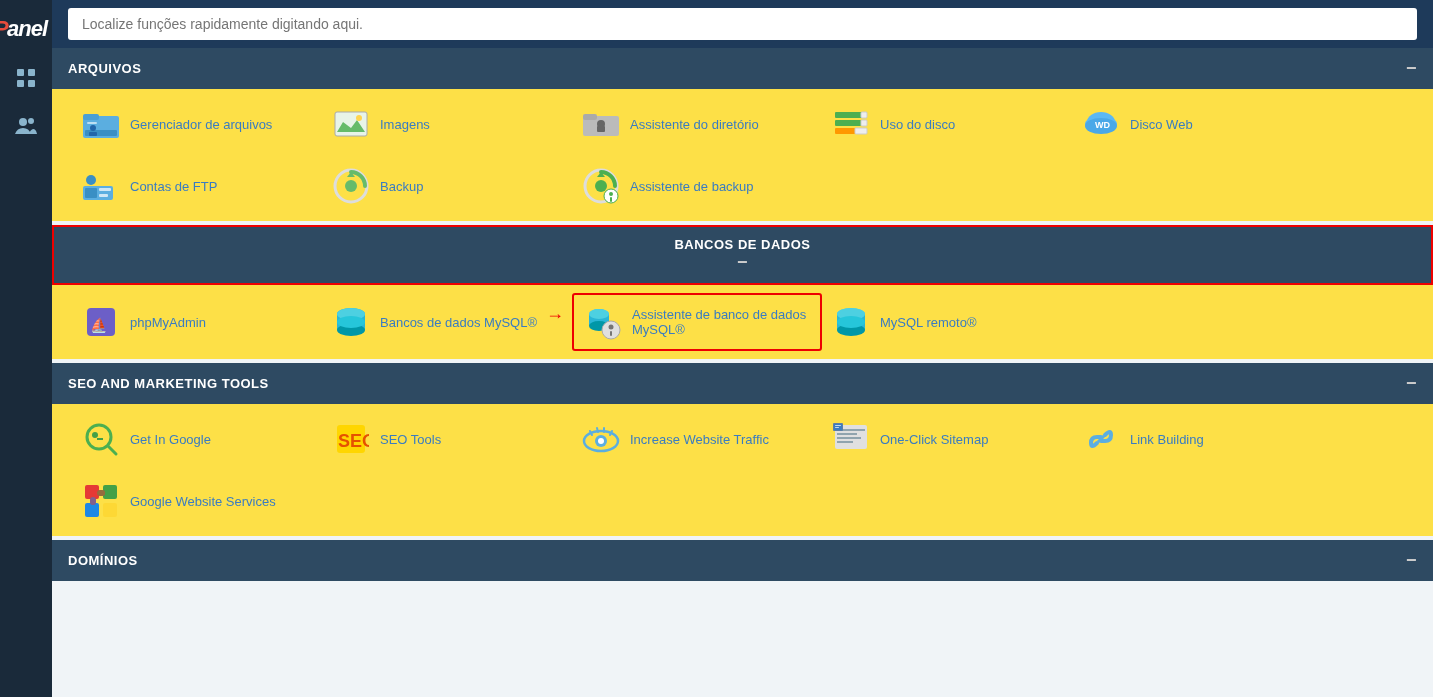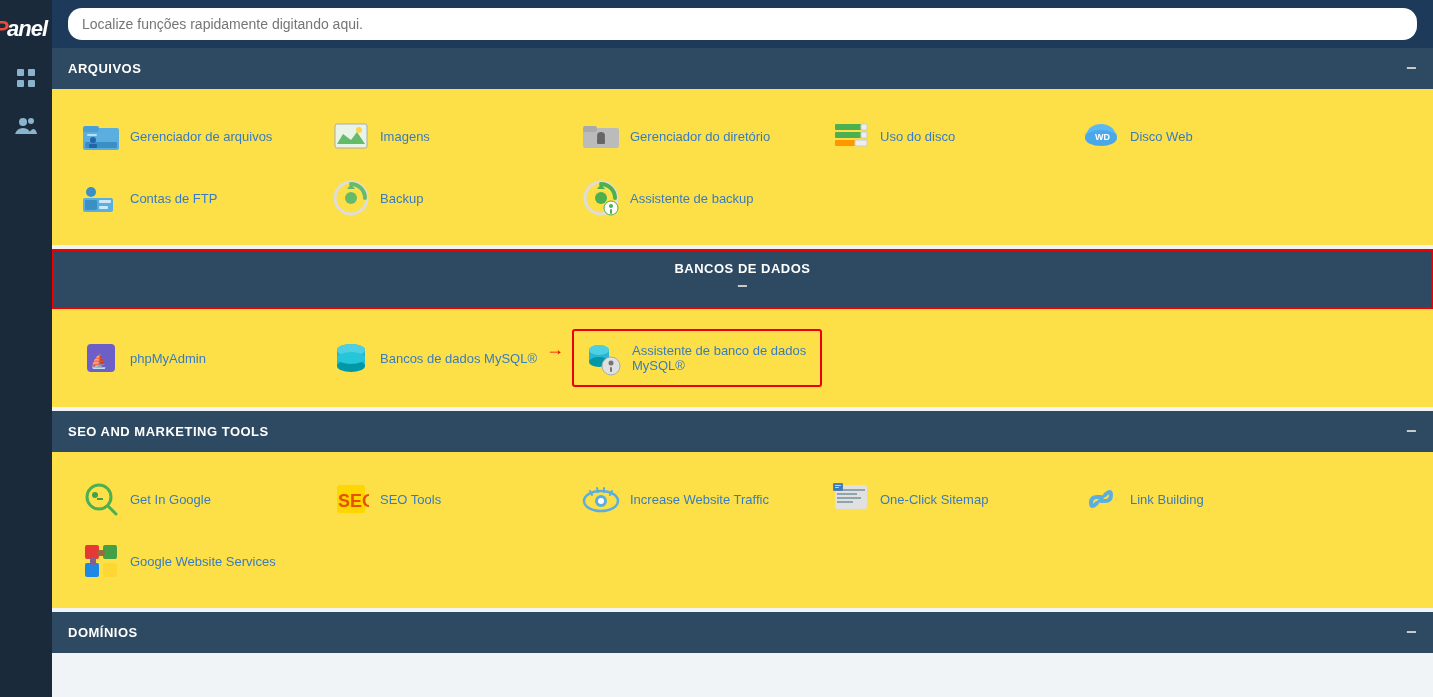--- a/index.html
+++ b/index.html
@@ -39,21 +39,21 @@
     .topbar {
       background: #1e3a5a;
       padding: 8px 16px;
       display: flex;
       align-items: center;
     }
     .search-box {
       flex: 1;
       background: white;
       border: none;
-      border-radius: 14px;
+      border-radius: 3px;
       padding: 8px 14px;
       font-size: 14px;
       color: #ef4444;
       outline: none;
     }
 
     
     .section {
       margin: 0 0 4px 0;
       background: #fde047;
@@ -66,21 +66,21 @@
       padding: 10px 16px;
       display: flex;
       justify-content: space-between;
       align-items: center;
       letter-spacing: 0.5px;
     }
     .section-header.highlighted {
       border: 2px solid #e00;
     }
     .section-content {
-      padding: 20px 20px;
+      padding: 8px 20px;
       display: flex;
       flex-wrap: wrap;
       gap: 8px 0;
     }
     .section-item {
       display: flex;
       align-items: center;
       width: 250px;
       padding: 8px 10px;
       cursor: pointer;
@@ -194,21 +194,21 @@
 
       <div class="section-item">
         <div class="icon-box">
           <svg width="36" height="32" viewBox="0 0 36 32">
             <rect x="0" y="8" width="36" height="20" rx="2" fill="#bbb"></rect>
             <rect x="0" y="6" width="14" height="6" rx="2" fill="#aaa"></rect>
             <circle cx="18" cy="16" r="4" fill="#666"></circle>
             <rect x="14" y="18" width="8" height="6" rx="1" fill="#666"></rect>
           </svg>
         </div>
-        <span class="item-label">Gerenciador do diretório</span>
+        <span class="item-label">Assistente do diretório</span>
       </div>
 
       <div class="section-item">
         <div class="icon-box">
           <svg width="36" height="32" viewBox="0 0 36 32">
             <rect x="2" y="4" width="32" height="6" rx="1" fill="#4caf50"></rect>
             <rect x="2" y="12" width="26" height="6" rx="1" fill="#4caf50"></rect>
             <rect x="2" y="20" width="20" height="6" rx="1" fill="#ff9800"></rect>
             <rect x="28" y="4" width="6" height="6" rx="1" fill="#eee" stroke="#ccc"></rect>
             <rect x="28" y="12" width="6" height="6" rx="1" fill="#eee" stroke="#ccc"></rect>
@@ -316,20 +316,32 @@
             <ellipse cx="14" cy="22" rx="10" ry="5" fill="#0097a7"></ellipse>
             <ellipse cx="14" cy="10" rx="10" ry="5" fill="#4dd0e1"></ellipse>
             <circle cx="26" cy="26" r="9" fill="#e0e0e0" stroke="#aaa" stroke-width="1"></circle>
             <circle cx="26" cy="23" r="2.5" fill="#757575"></circle>
             <rect x="25" y="27" width="2" height="5" rx="1" fill="#757575"></rect>
           </svg>
         </div>
         <span class="item-label">Assistente de banco de dados MySQL®</span>
       </div>
 
+      <div class="section-item">
+        <div class="icon-box">
+          <svg width="36" height="36" viewBox="0 0 36 36">
+            <ellipse cx="18" cy="10" rx="14" ry="6" fill="#4dd0e1"></ellipse>
+            <rect x="4" y="10" width="28" height="16" fill="#29b6d6"></rect>
+            <ellipse cx="18" cy="26" rx="14" ry="6" fill="#0097a7"></ellipse>
+            <ellipse cx="18" cy="10" rx="14" ry="6" fill="#4dd0e1"></ellipse>
+            <ellipse cx="18" cy="18" rx="14" ry="6" fill="#26c6da"></ellipse>
+          </svg>
+        </div>
+        <span class="item-label">MySQL remoto®</span>
+      </div>
 
     </div>
   </div>
 
   <div class="section">
     <div class="section-header">
       <span>SEO AND MARKETING TOOLS</span>
       <span class="minus-icon">−</span>
     </div>
     <div class="section-content">

